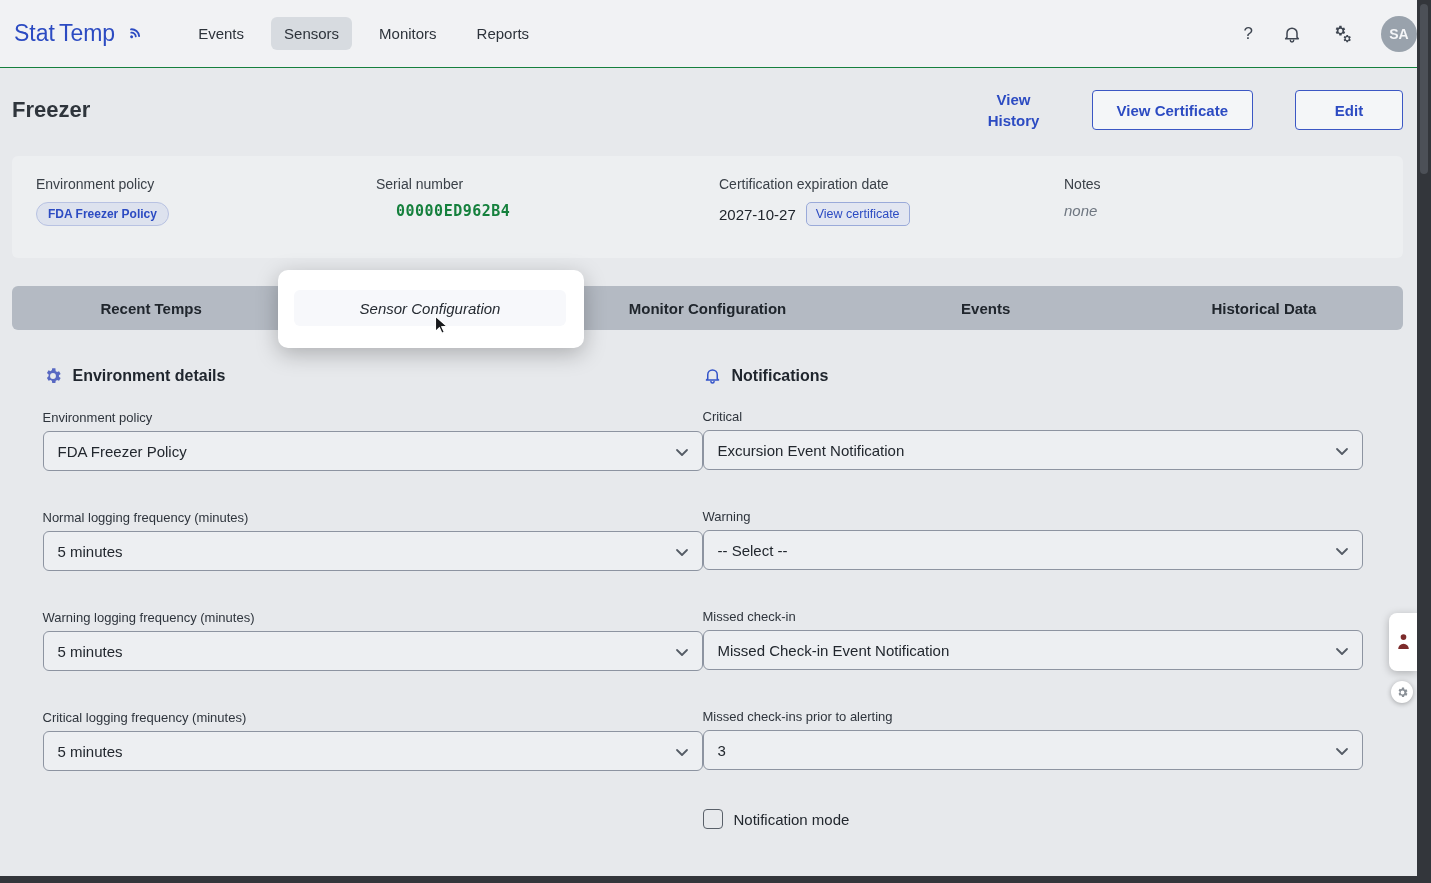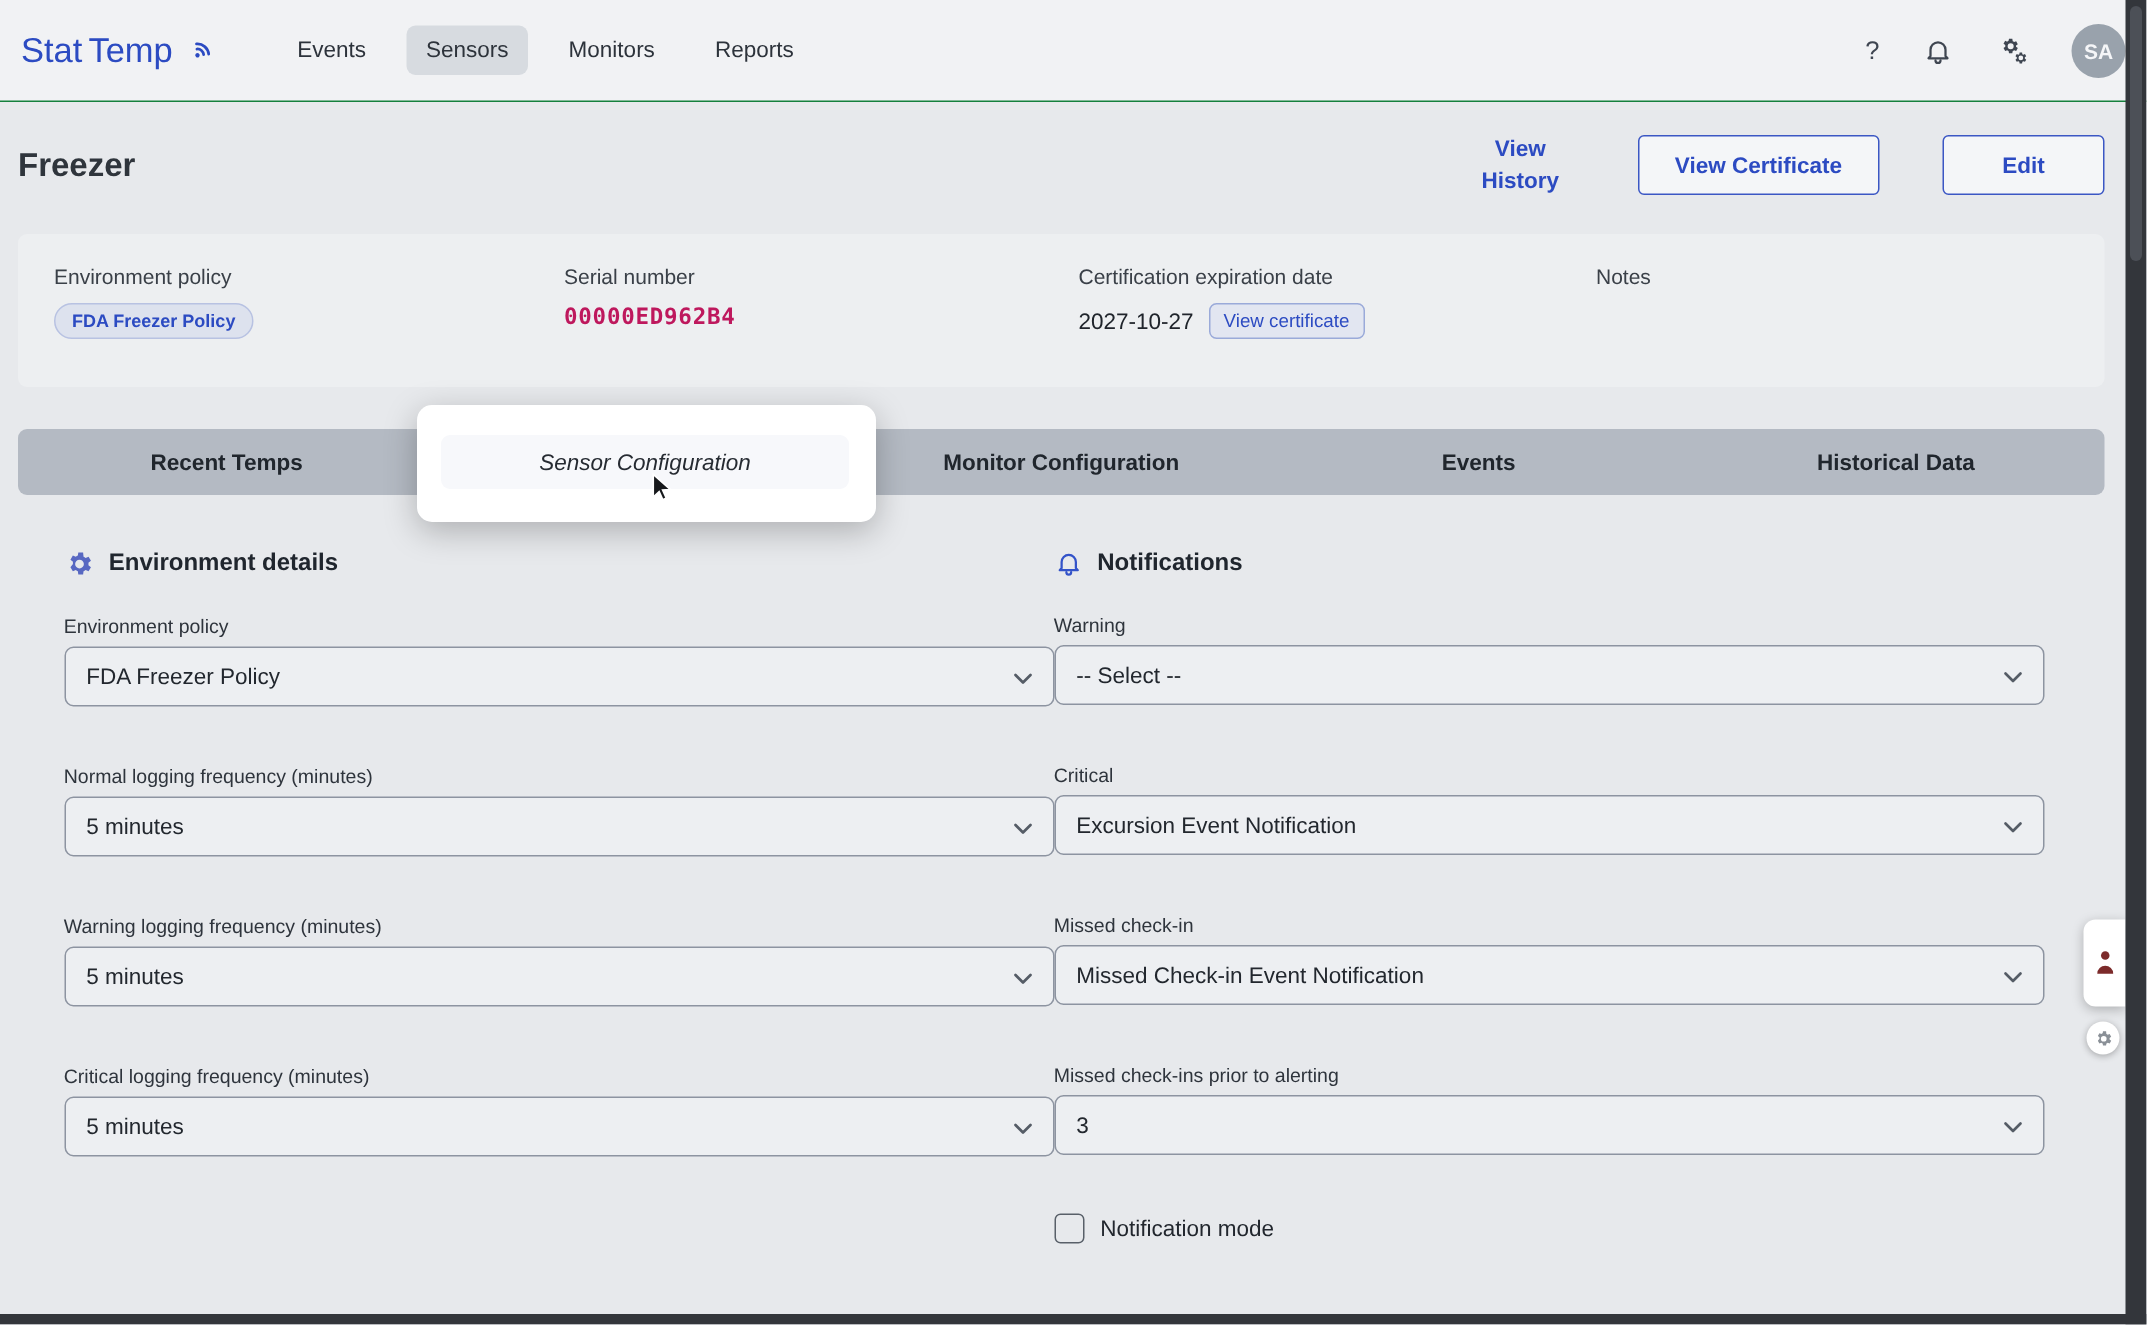--- a/index.html
+++ b/index.html
@@ -45,21 +45,21 @@
   .summary-card {
     margin:4px 28px 0 12px; height:102px; background:#edeff1; border-radius:6px;
     display:flex; padding:20px 0 0 24px;
   }
   .sum-col.c1 { width:340px; } .sum-col.c2 { width:343px; } .sum-col.c3 { width:345px; } .sum-col.c4 { flex:1; }
   .sum-label { font-size:14px; color:#3a4048; margin-bottom:10px; }
   .chip {
     display:inline-block; font-size:12px; font-weight:700; color:#2c4bc2;
     background:#dde2ee; border:1px solid #b8c2e2; border-radius:12px; padding:4px 11px; cursor:default;
   }
-  .serial { font-family:"DejaVu Sans Mono", monospace; font-size:15px; font-weight:700; color:#be185d; letter-spacing:.5px; }
+  .serial { font-family:"DejaVu Sans Mono", monospace; font-size:15px; font-weight:700; color:#15803d; letter-spacing:.5px;margin-left:20px; }
   .cert-row { display:flex; align-items:center; gap:10px; }
   .cert-date { font-size:15px; color:#20252c; }
   .btn-mini {
     font-size:12.5px; color:#2c4bc2; background:#e2e6f1; border:1px solid #9aaad9;
     border-radius:5px; padding:4px 9px; cursor:pointer; font-family:"Liberation Sans",sans-serif;
   }
   .notes-none { font-size:15px; font-style:italic; color:#6e7680; }
   
   .tabs-wrap { position:relative; margin:28px 28px 0 12px; }
   .tabs-row { height:44px; background:#b4bac3; border-radius:6px; display:flex; }
@@ -162,20 +162,21 @@
   </div>
   <div class="sum-col c3">
     <div class="sum-label">Certification expiration date</div>
     <div class="cert-row">
       <span class="cert-date">2027-10-27</span>
       <button class="btn-mini">View certificate</button>
     </div>
   </div>
   <div class="sum-col c4">
     <div class="sum-label">Notes</div>
+    <div class="notes-none">none</div>
   </div>
 </section>
 
 <div class="tabs-wrap">
   <div class="tabs-row">
     <div class="tab">Recent Temps</div>
     <div class="tab"></div>
     <div class="tab">Monitor Configuration</div>
     <div class="tab">Events</div>
     <div class="tab">Historical Data</div>
@@ -242,33 +243,33 @@
   <div class="form-col">
     <div class="section-head">
       <svg width="19" height="19" viewBox="0 0 24 24" fill="none" stroke="#3353c9" stroke-width="1.9" stroke-linejoin="round">
         <path d="M18 16v-5a6 6 0 10-12 0v5l-1.6 1.8h15.2L18 16z"></path>
         <path d="M10 19.5a2 2 0 004 0" stroke-linecap="round"></path>
       </svg>
       <span class="title">Notifications</span>
     </div>
 
     <div class="field">
+      <div class="field-label">Critical</div>
+      <div class="select">
+        <span>Excursion Event Notification</span>
+        <svg class="chev" width="16" height="16" viewBox="0 0 16 16">
+            <path d="M3 6l5 5 5-5" fill="none" stroke="#555c66" stroke-width="1.8" stroke-linecap="round" stroke-linejoin="round"></path>
+          </svg>
+      </div>
+    </div>
+
+    <div class="field">
       <div class="field-label">Warning</div>
       <div class="select">
         <span>-- Select --</span>
-        <svg class="chev" width="16" height="16" viewBox="0 0 16 16">
-            <path d="M3 6l5 5 5-5" fill="none" stroke="#555c66" stroke-width="1.8" stroke-linecap="round" stroke-linejoin="round"></path>
-          </svg>
-      </div>
-    </div>
-
-    <div class="field">
-      <div class="field-label">Critical</div>
-      <div class="select">
-        <span>Excursion Event Notification</span>
         <svg class="chev" width="16" height="16" viewBox="0 0 16 16">
             <path d="M3 6l5 5 5-5" fill="none" stroke="#555c66" stroke-width="1.8" stroke-linecap="round" stroke-linejoin="round"></path>
           </svg>
       </div>
     </div>
 
     <div class="field">
       <div class="field-label">Missed check-in</div>
       <div class="select">
         <span>Missed Check-in Event Notification</span>

